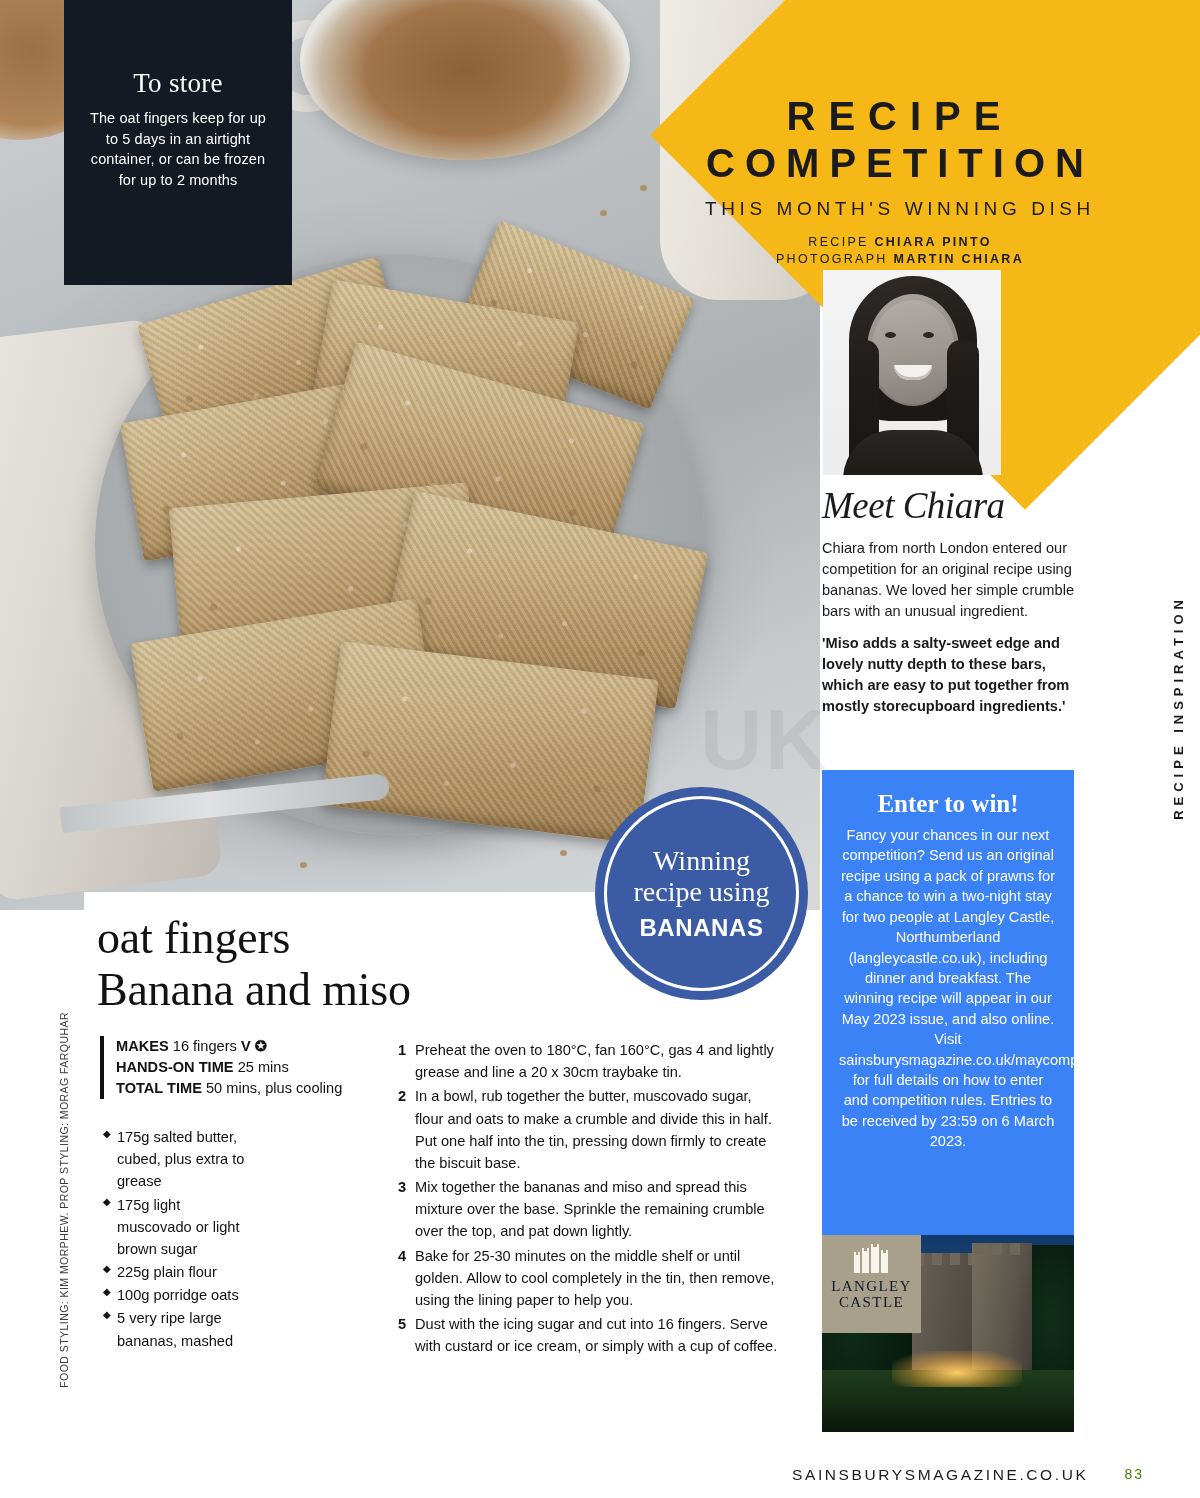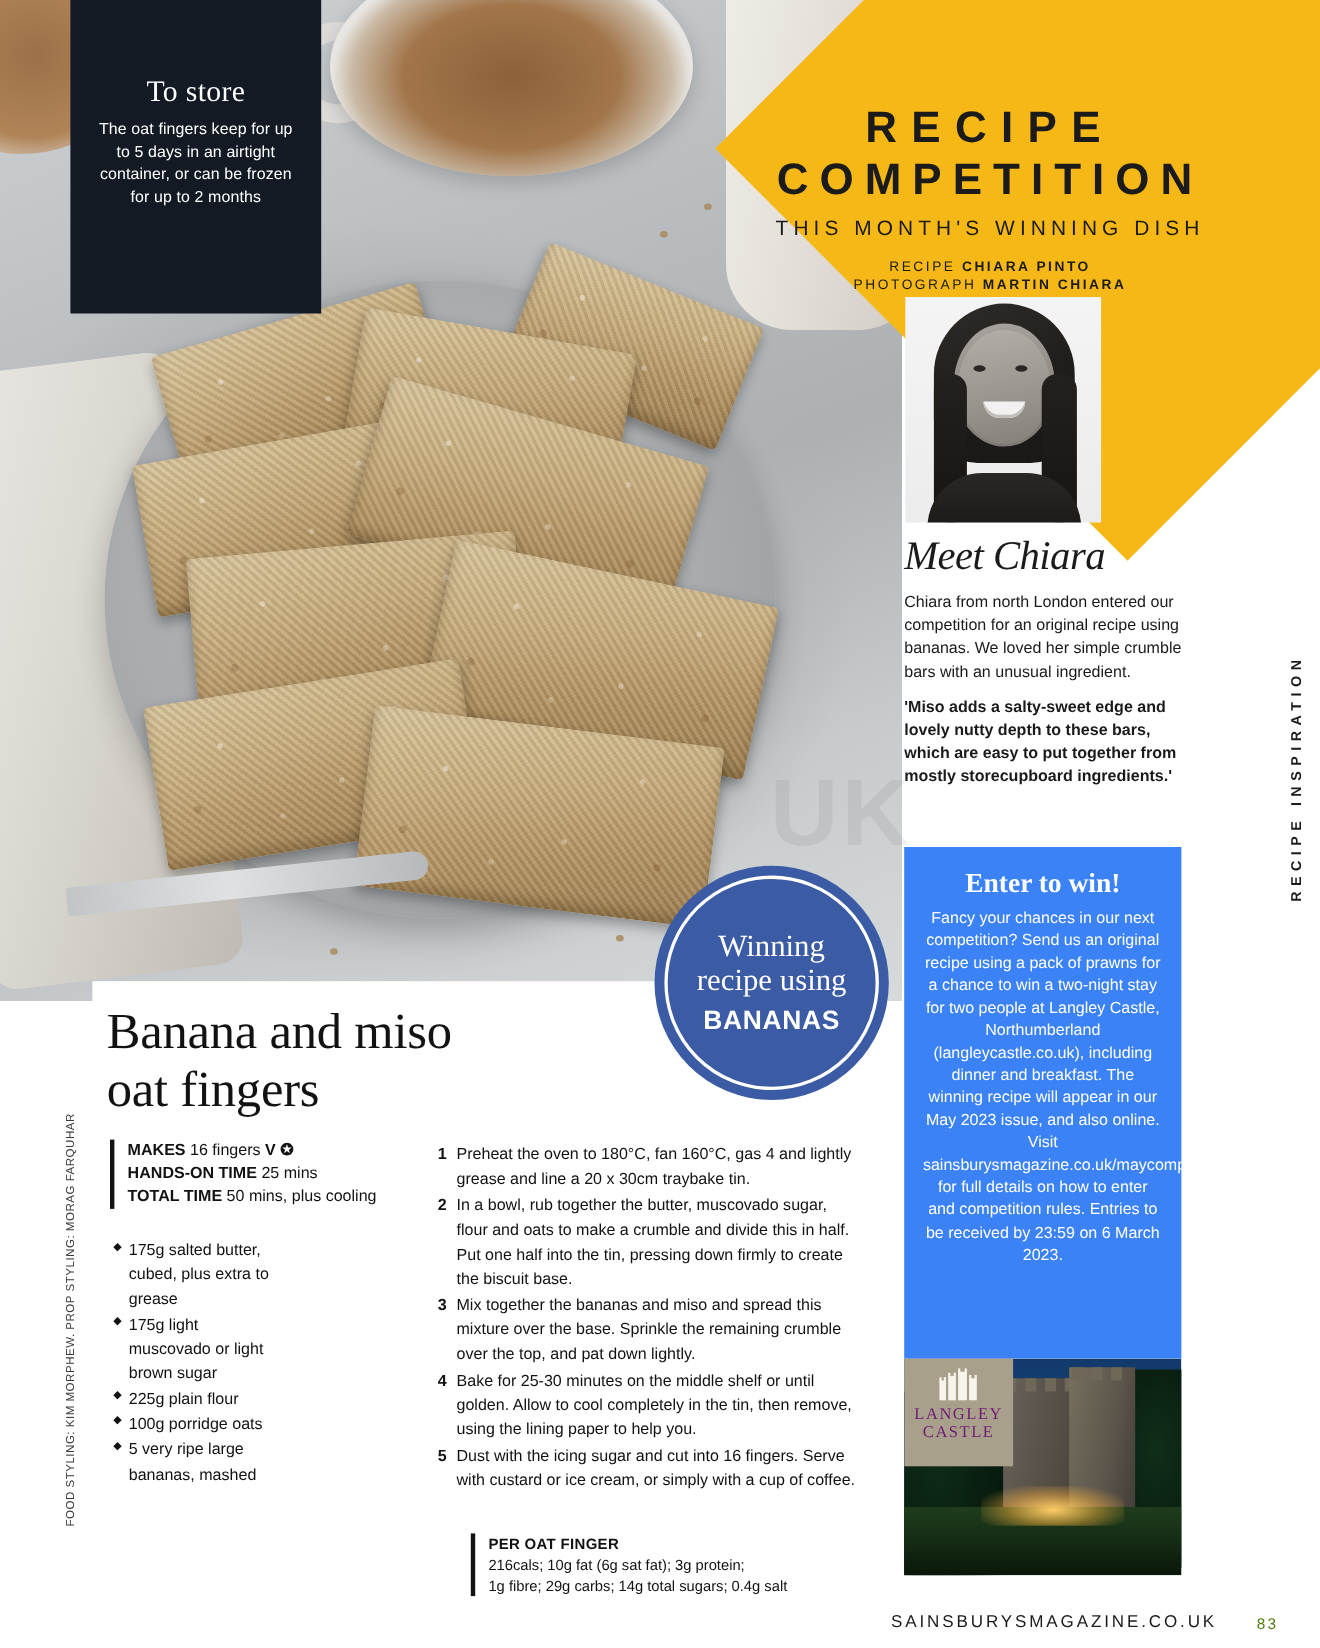--- a/index.html
+++ b/index.html
@@ -317,21 +317,21 @@
     background: linear-gradient(180deg,#1f3d1d 0%, #142a13 55%, #0a170a 100%);
   }
   .castle .glow {
     position:absolute; left:70px; bottom:45px; width:130px; height:36px;
     background: radial-gradient(ellipse at 50% 60%, #ffcc66 0%, rgba(255,180,60,.45) 45%, rgba(255,170,50,0) 80%);
   }
   .castle-logo {
     position:absolute; left:0; top:0;
     width: 99px; height: 98px;
     background: #a8a08b;
-    color: #701a75;
+    color: #0f172a;
     z-index: 2;
     text-align: center;
     font-family: "Liberation Serif", serif;
     padding-top: 44px;
     line-height: 1.05;
     letter-spacing: 1.4px;
     font-size: 15px;
   }
   .castle-logo .crest {
     position:absolute; left:50%; top:8px; transform:translateX(-50%);
@@ -423,22 +423,22 @@
   }
   .credit-vertical {
     position: absolute; left: 58px; top: 1012px;
     writing-mode: vertical-rl;
     transform: rotate(180deg);
     font-size: 10.5px; letter-spacing: .45px;
     color: #3a3a3a;
   }
   .footer {
     position: absolute; left: 0; bottom: 14px; width: 1200px;
-    display: flex; justify-content: flex-end; align-items: flex-end;
-    padding-right: 38px;
+    display: flex; justify-content: flex-end; align-items: flex-start;
+    padding-right: 56px;
   }
   .footer .url {
     font-size: 15.5px; letter-spacing: 2.6px; color: #1b1b1b;
   }
   .footer .pg {
     font-size: 14px; letter-spacing: 2px; color: #4d7c0f;
     margin-left: 36px; font-weight: 400;
   }
 </style>
 </head>
@@ -557,22 +557,22 @@
   </div>
 
   <div class="badge">
     <div class="l1">Winning</div>
     <div class="l2">recipe using</div>
     <div class="l3">BANANAS</div>
   </div>
 
   <div class="white-panel"></div>
   <div class="recipe-title">
+    <div>oat fingers</div>
     <div>Banana and miso</div>
-    <div>oat fingers</div>
   </div>
 
   <div class="meta">
     <div>
       <b>MAKES</b>
       <span>16 fingers</span>
       <span class="veg">V ✪</span>
     </div>
     <div>
       <b>HANDS-ON TIME</b>
@@ -608,25 +608,20 @@
       <div class="step">
         <span class="num">4</span>
         <span>Bake for 25-30 minutes on the middle shelf or until golden. Allow to cool completely in the tin, then remove, using the lining paper to help you.</span>
       </div>
       <div class="step">
         <span class="num">5</span>
         <span>Dust with the icing sugar and cut into 16 fingers. Serve with custard or ice cream, or simply with a cup of coffee.</span>
       </div>
     </div>
 
-  <div class="nutri">
-    <b>PER OAT FINGER</b>
-    <div>216cals; 10g fat (6g sat fat); 3g protein;</div>
-    <div>1g fibre; 29g carbs; 14g total sugars; 0.4g salt</div>
-  </div>
 
   <div class="side-label">RECIPE INSPIRATION</div>
   <div class="credit-vertical">FOOD STYLING: KIM MORPHEW. PROP STYLING: MORAG FARQUHAR</div>
 
   <div class="footer">
     <div class="url">SAINSBURYSMAGAZINE.CO.UK</div>
     <div class="pg">83</div>
   </div>
 
 </div>

